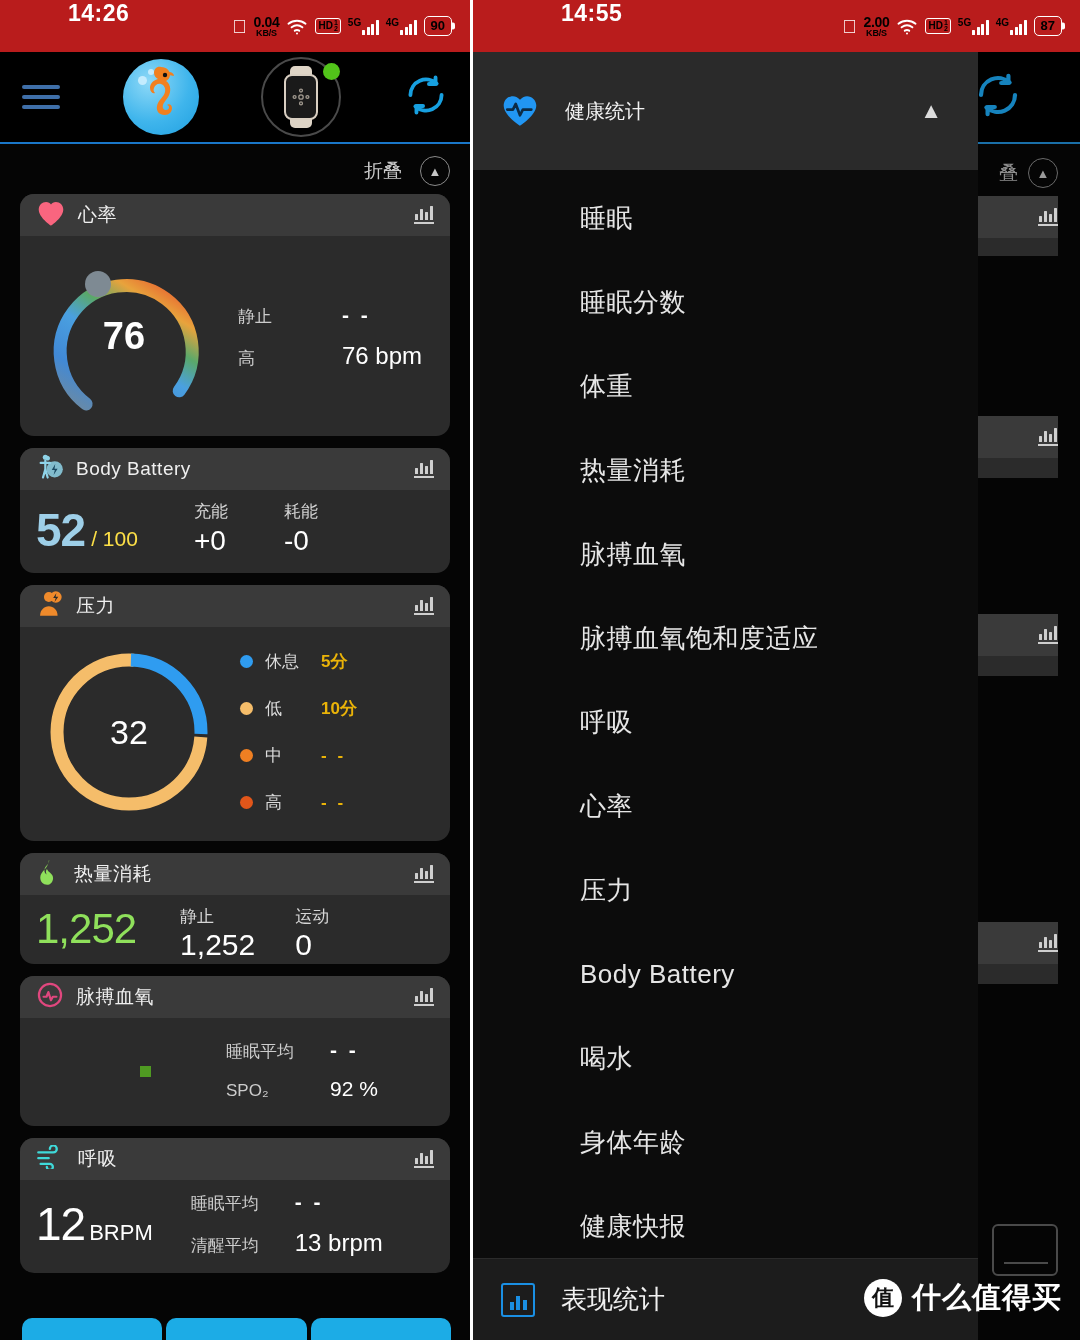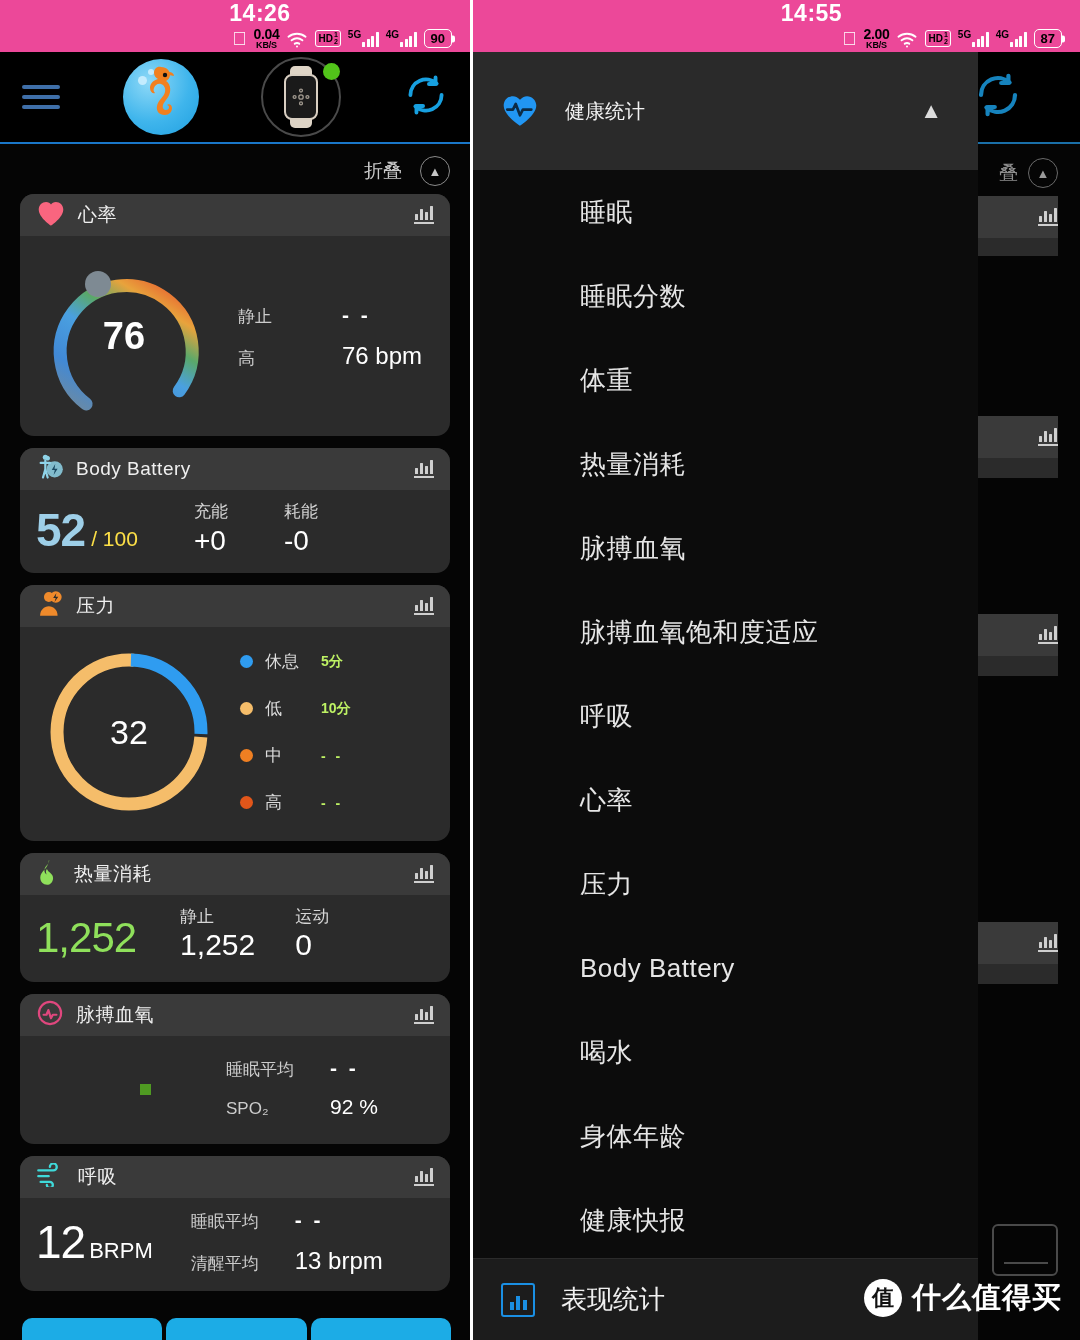--- a/index.html
+++ b/index.html
@@ -11,22 +11,22 @@
   }
   .root { position: relative; width: 1080px; height: 1340px; display: flex; }
 
   
   .panel { position: relative; height: 1340px; background: #050505; overflow: hidden; }
   .panel-left  { width: 473px; border-right: 3px solid #fff; }
   .panel-right { width: 607px; }
 
   
   .statusbar {
-    height: 52px; display: flex; align-items: center;
-    padding: 0 18px 0 0; background: #ec4899; position: relative; flex-direction: column;
+    height: 52px; display: flex; 
+    padding: 0 18px 0 0; background: #b91c1c; position: relative;
   }
   .sb-time { font-size: 23px; font-weight: 700; color: #fff; letter-spacing: .5px; }
   .sb-right { margin-left: auto; display: flex; align-items: center; gap: 7px; }
   .sb-ico { display: flex; align-items: center; color: #fff; }
   .sb-bt { font-size: 19px; line-height: 1; }
   .sb-kb { display: flex; flex-direction: column; align-items: center; line-height: 1; }
   .sb-kb b { font-size: 14px; font-weight: 700; letter-spacing: -.3px; }
   .sb-kb i { font-size: 9px; font-style: normal; font-weight: 700; letter-spacing: -.2px; }
   .sb-wifi { font-size: 17px; }
   .hdbox {
@@ -140,25 +140,25 @@
   .bb-cols { margin-left: 56px; display:flex; gap: 56px; }
   .bb-col { display:flex; flex-direction:column; align-items:flex-start; gap:2px; }
   .bb-col .k { color:#d6d6d6; font-size: 17px; }
   .bb-col .v { color:#fff; font-size: 28px; font-weight:400; }
 
   
   .legend { margin-left: 18px; display:flex; flex-direction:column; gap: 24px; }
   .lg-row { display:flex; align-items:center; }
   .lg-dot { width: 13px; height: 13px; border-radius:50%; flex:none; }
   .lg-name { color:#dcdcdc; font-size: 17px; margin-left: 12px; width: 56px; }
-  .lg-val { color:#bef264; font-size: 14px; font-weight:700;text-align:center; }
+  .lg-val { color:#eab308; font-size: 17px; font-weight:700;text-align:center; }
   .lg-val.dash { letter-spacing: 3px; }
 
   
-  .cal-body { padding: 10px 16px 20px; display:flex; align-items:flex-end; }
+  .cal-body { padding: 10px 16px 2px; display:flex; }
   .cal-main { color:#8fe05b; font-size: 42px; font-weight:400; letter-spacing:-1px; }
   .cal-cols { margin-left: 44px; display:flex; gap: 40px; }
   .cal-col { display:flex; flex-direction:column; gap:0px; }
   .cal-col .k { color:#d6d6d6; font-size: 17px; }
   .cal-col .v { color:#fff; font-size: 30px; }
 
   
   .spo2-body { padding: 6px 16px 12px; display:flex; align-items:center; min-height: 108px; }
   .spo2-chart { width: 190px; height: 90px; position:relative; flex:none; }
   .spo2-pt { position:absolute; left: 104px; top: 42px; width: 11px; height: 11px; background:#4f9a22; }
@@ -190,21 +190,21 @@
 
   .drawer {
     position:absolute; left:0; top:52px; width: 505px; height: calc(1340px - 52px);
     background:#0c0c0c; overflow:hidden;
   }
   .dw-head {
     height: 118px; background:#2a2a2a; display:flex; align-items:center; padding: 0 36px 0 28px; gap: 26px;
   }
   .dw-head .ttl { color:#f2f2f2; font-size: 20px; }
   .dw-head .up { margin-left:auto; color:#dcdcdc; font-size: 22px; }
-  .dw-list { }
+  .dw-list { padding-top: 6px; }
   .dw-item {
     height: 84px; display:flex; align-items:center; padding-left: 107px;
     color:#e6e6e6; font-size: 26px; letter-spacing: .5px;
   }
   .dw-foot {
     position:absolute; left:0; bottom:0; width: 505px; height: 82px; background:#1c1c1c;
     display:flex; align-items:center; padding-left: 28px; gap: 26px;
     border-top: 1px solid #2b2b2b;
   }
   .dw-foot .ttl { color:#f0f0f0; font-size: 26px; }

